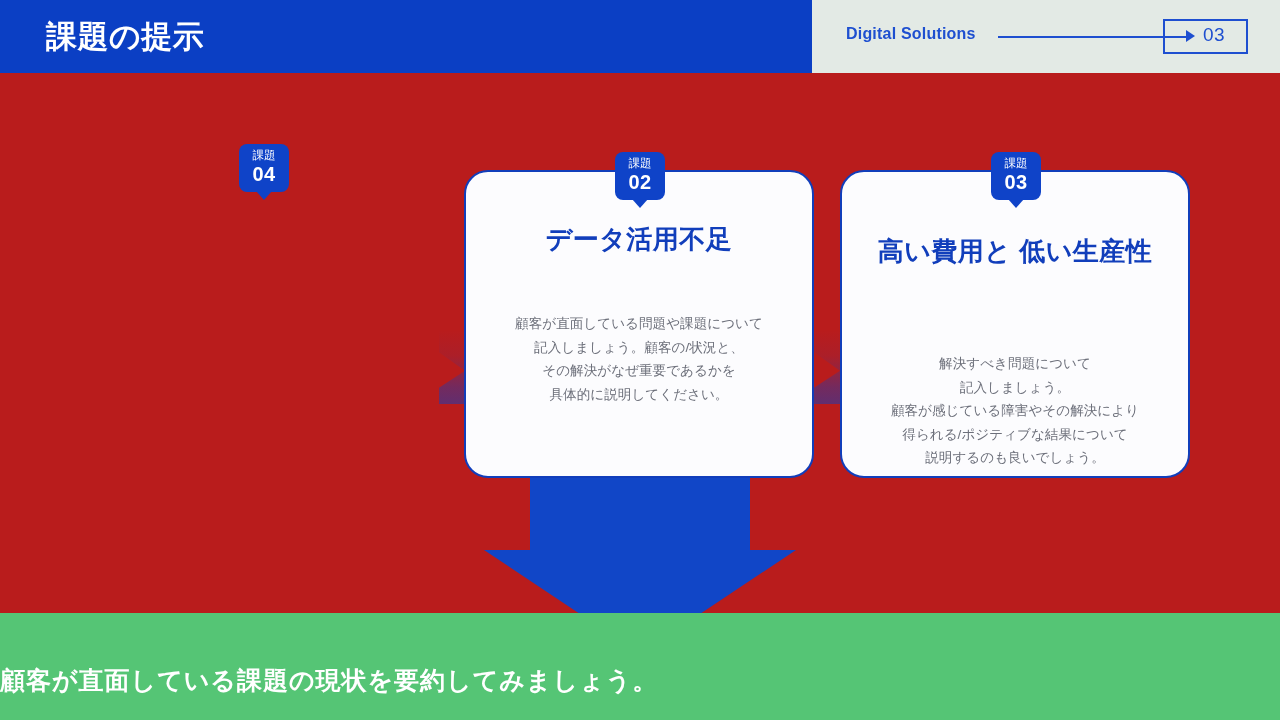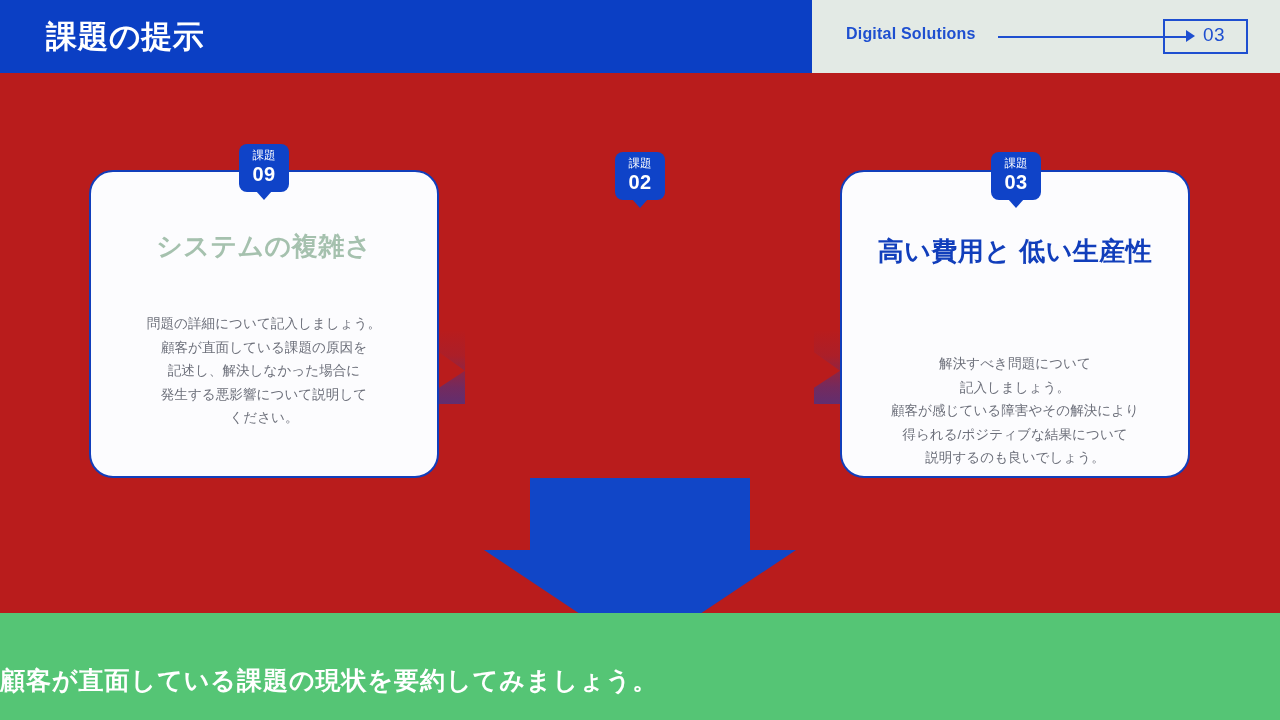--- a/index.html
+++ b/index.html
@@ -271,43 +271,42 @@
       <div class="header-pagebox"></div>
       <div class="header-pagenum">03</div>
     </div>
   </div>
 
   <div class="connector connector-a"></div>
   <div class="connector connector-b"></div>
 
   <div class="cards">
 
-    <div class="card card-1">
-      <div class="card-title" style="color: rgb(165, 193, 174);">システムの複雑さ</div>
-      <div class="card-body">問題の詳細について記入しましょう。
-顧客が直面している課題の原因を
-記述し、解決しなかった場合に
-発生する悪影響について説明して
-ください。</div>
-    </div>
-
+
+    <div class="card card-2">
+      <div class="card-title" style="color: rgb(17, 62, 187);">データ活用不足</div>
+      <div class="card-body">顧客が直面している問題や課題について
+記入しましょう。顧客の/状況と、
+その解決がなぜ重要であるかを
+具体的に説明してください。</div>
+    </div>
 
     <div class="card card-3">
       <div class="card-title" style="color: rgb(17, 62, 187);">高い費用と
 低い生産性</div>
       <div class="card-body">解決すべき問題について
 記入しましょう。
 顧客が感じている障害やその解決により
 得られる/ポジティブな結果について
 説明するのも良いでしょう。</div>
     </div>
 
     <div class="badge badge-1">
       <div class="badge-label">課題</div>
-      <div class="badge-num">09</div>
+      <div class="badge-num">04</div>
       <div class="badge-pointer"></div>
     </div>
 
     <div class="badge badge-2">
       <div class="badge-label">課題</div>
       <div class="badge-num">02</div>
       <div class="badge-pointer"></div>
     </div>
 
     <div class="badge badge-3">

